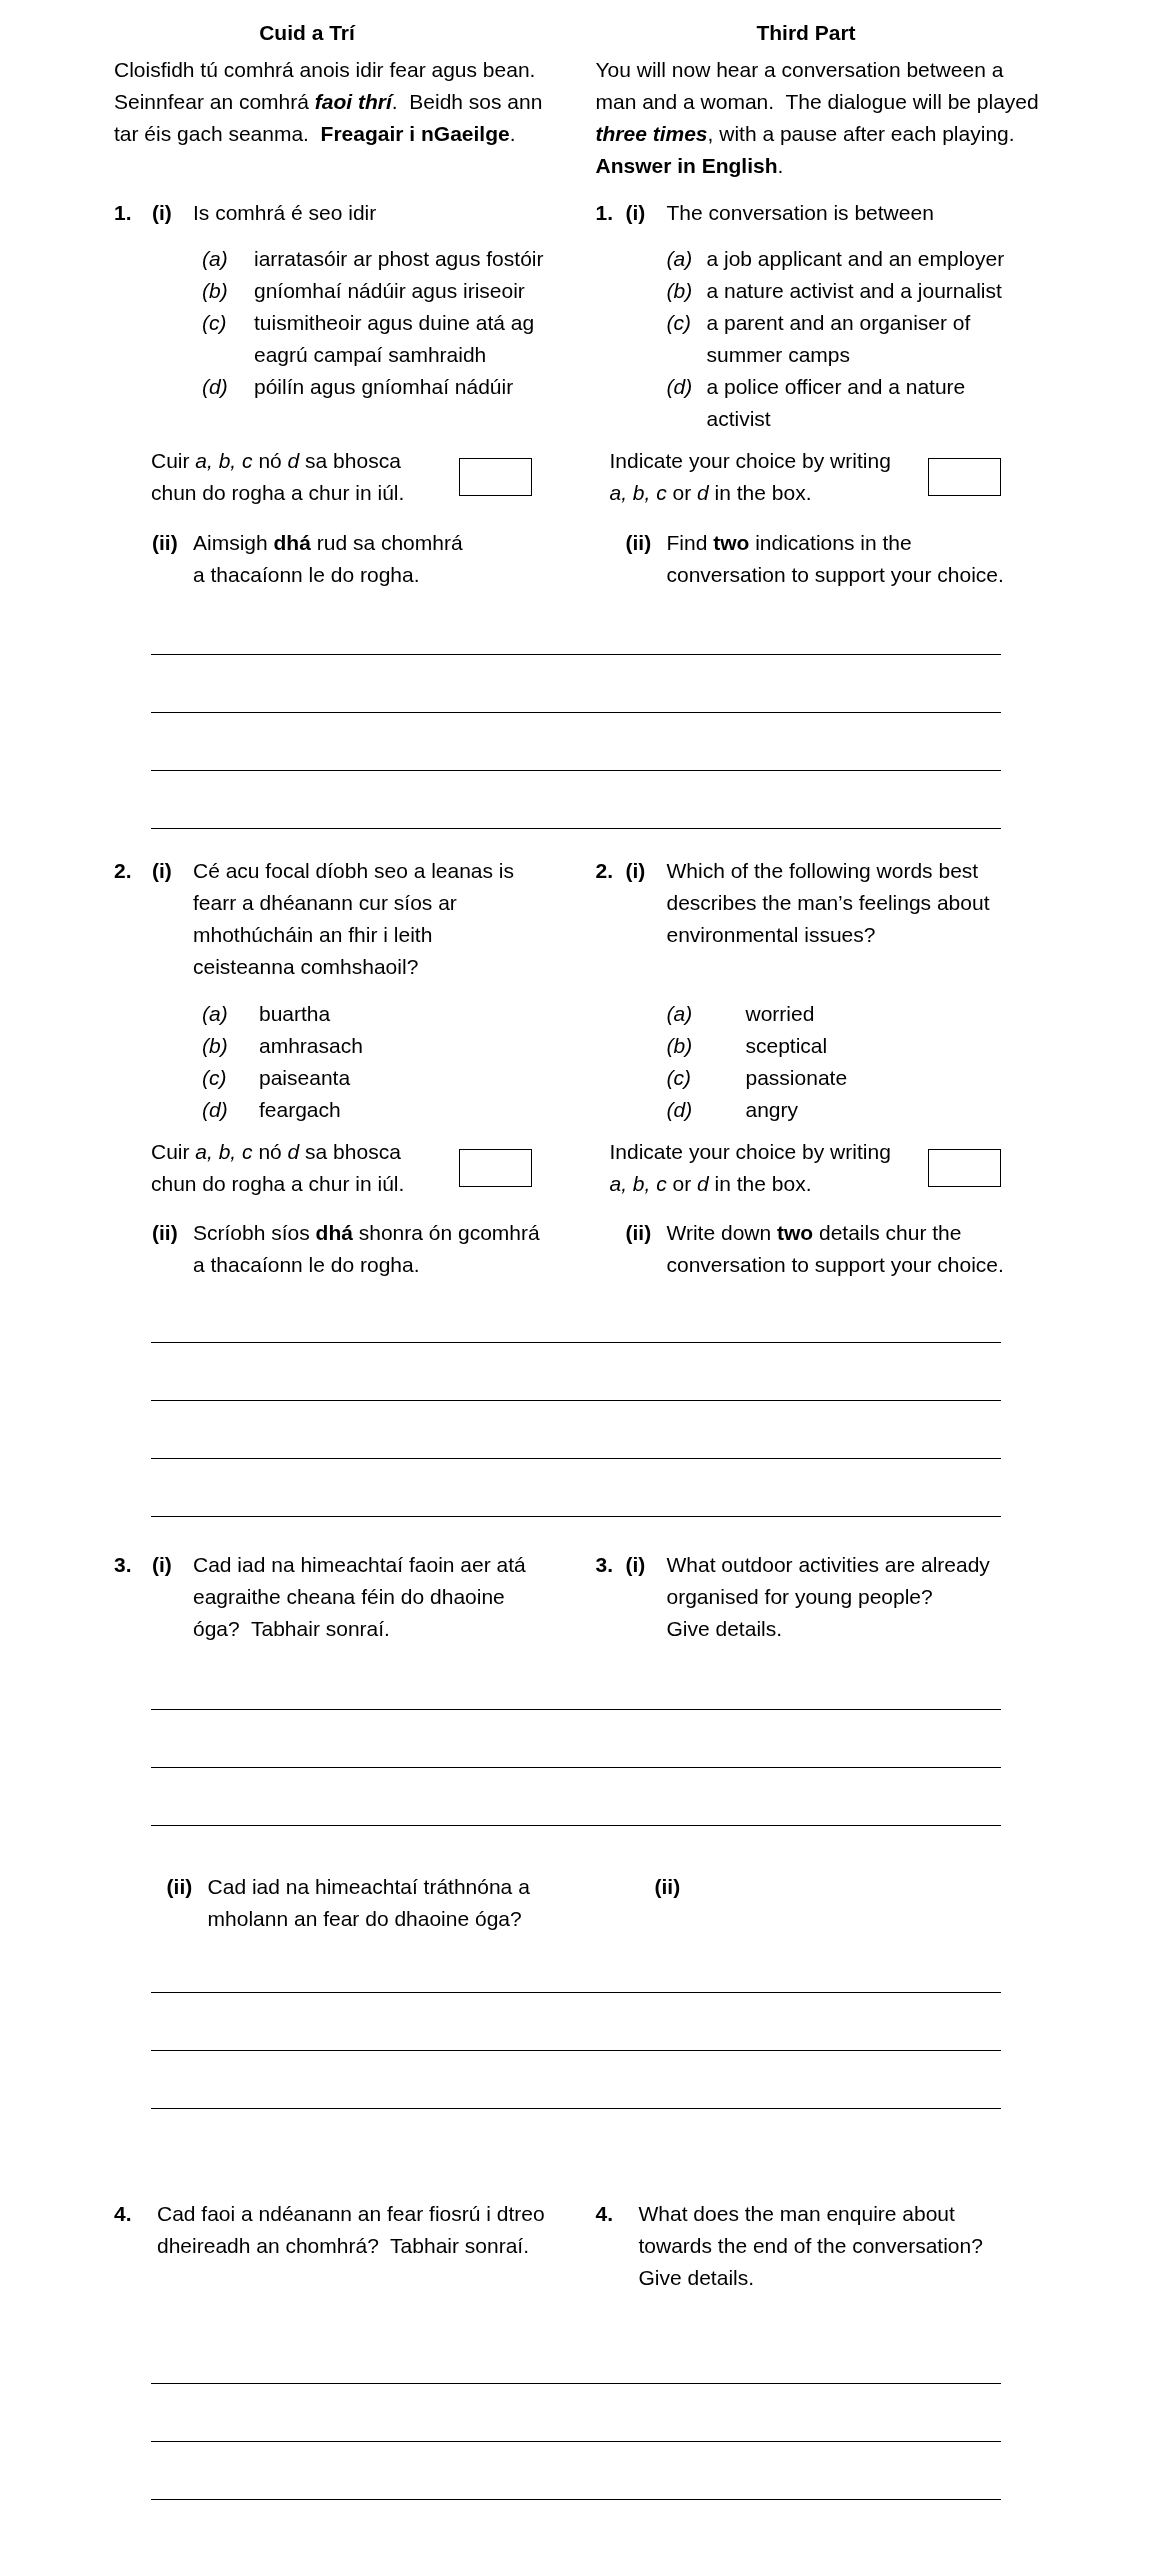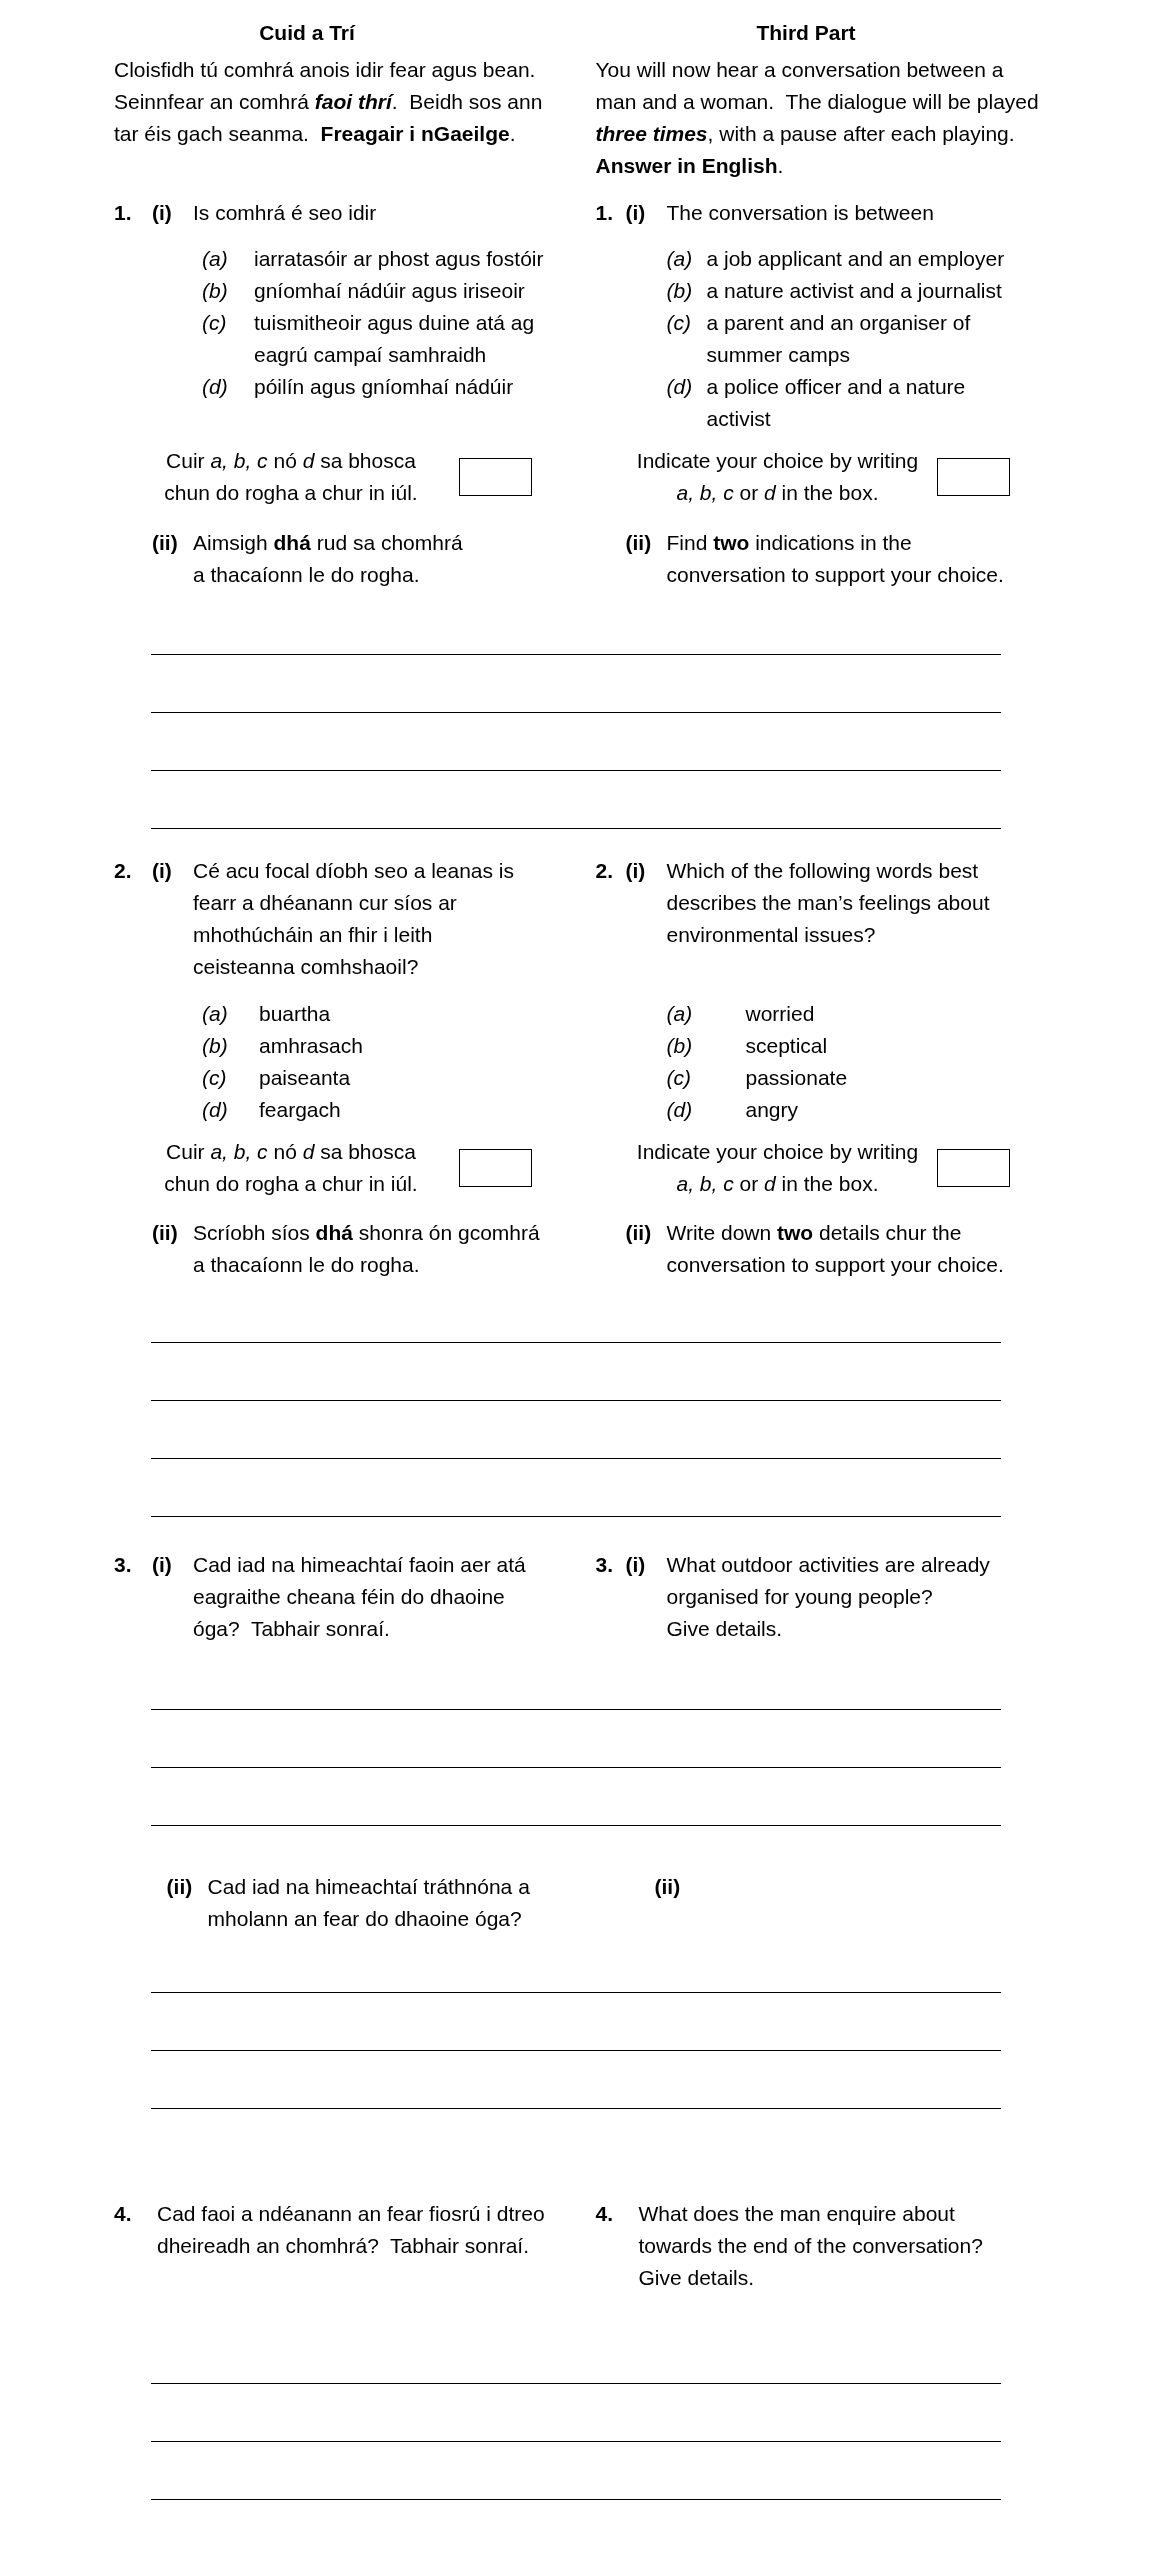--- a/index.html
+++ b/index.html
@@ -26,23 +26,23 @@
   .i{font-style:italic;}
   .bi{font-weight:700;font-style:italic;}
   .opt{display:flex;}
   .ol{flex:none;font-style:italic;}
   .olw82 .ol{width:52px;}
   .olw63 .ol{width:40px;}
   .olw90 .ol{width:57px;}
   .olw125 .ol{width:79px;}
   .opts-l{margin-left:88px;}
   .opts-r{margin-left:71px;}
-  .choose{display:flex;text-align:center;}
+  .choose{display:flex;}
   .choose-l{margin-left:37px;}
-  .choose-r{margin-left:23px;}
+  .choose-r{margin-left:14px;}
   .choose-text{flex:none;}
   .choose-l .choose-text{width:280px;}
   .choose-r .choose-text{width:318px;}
   .box{flex:none;width:71px;height:36px;border:1.3px solid #000;align-self:center;}
   .ml44{margin-left:28px;}
   .ans{margin-left:151px;width:850px;}
   .ansline{height:57px;border-bottom:1.3px solid #000;}
 </style>
 </head>
 <body>

